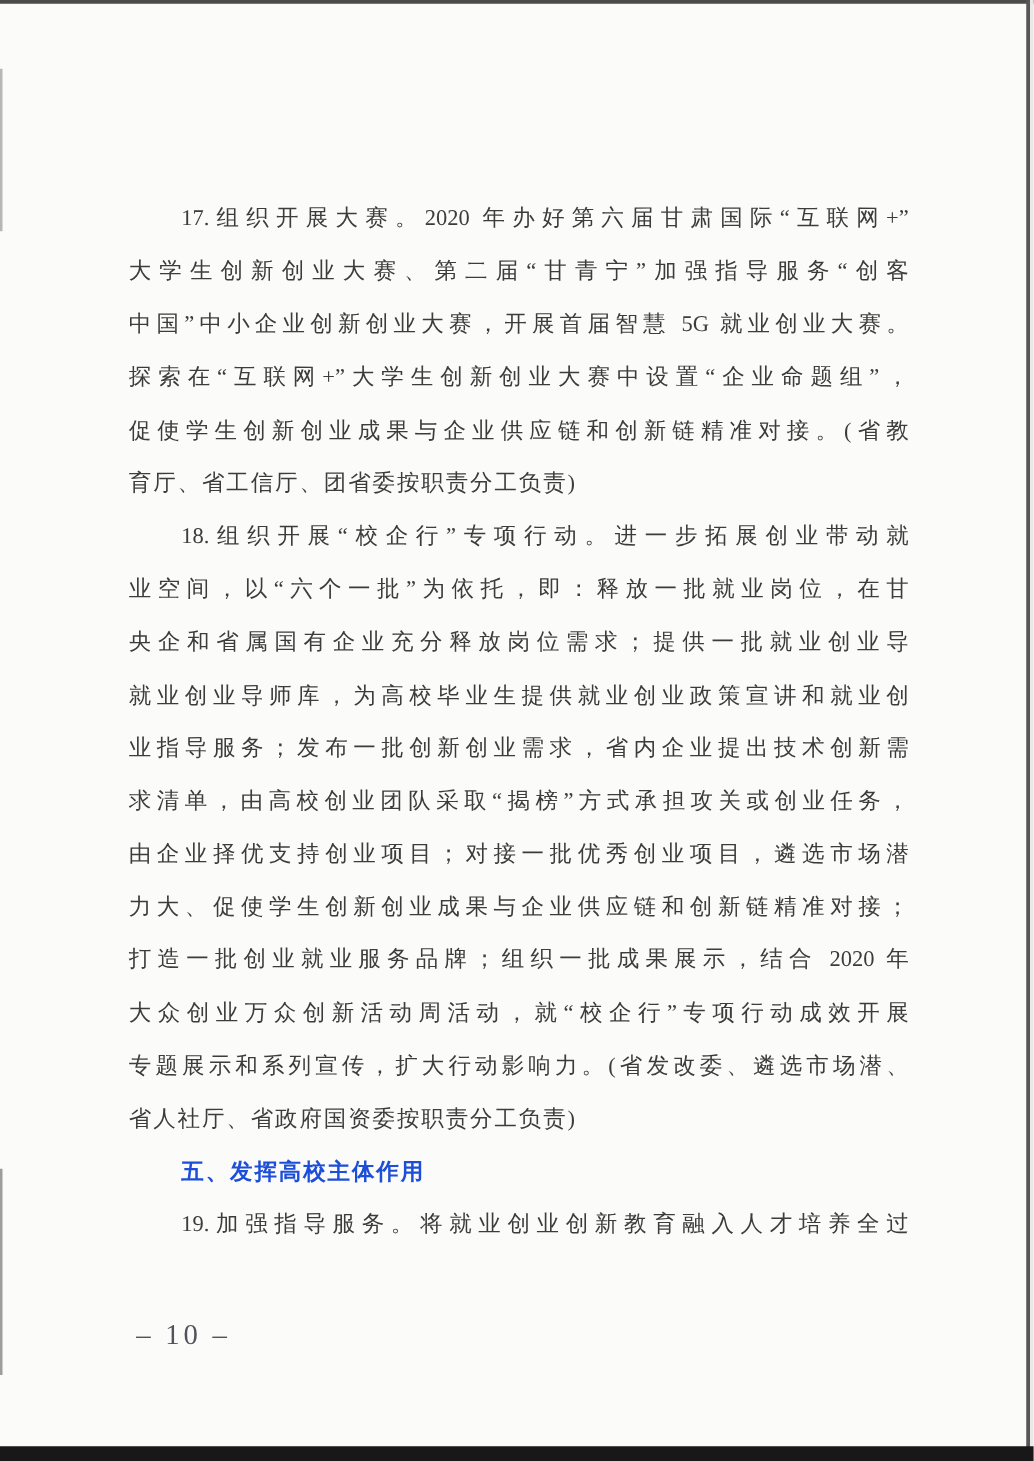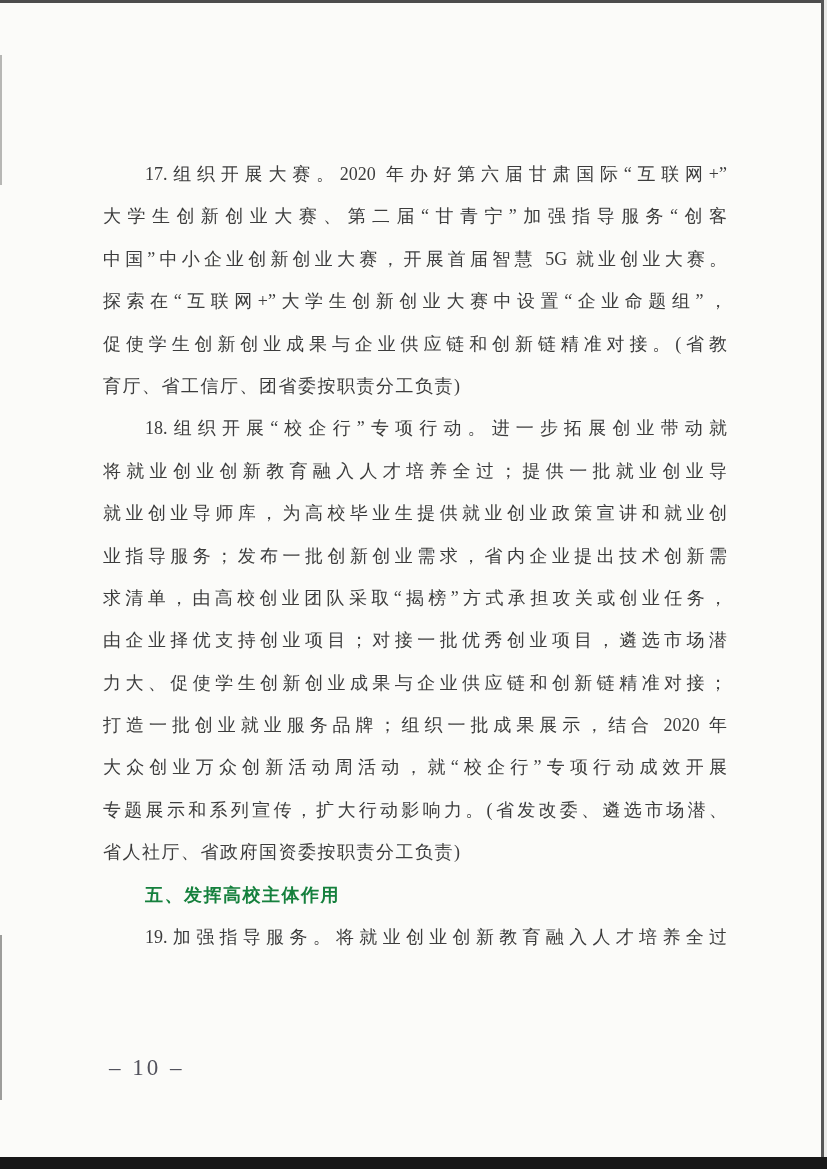--- a/index.html
+++ b/index.html
@@ -42,21 +42,21 @@
   }
   .line.indent { text-indent: 42px; }
   .line.nojust {
     text-align: right;
     text-align-last: left;
     letter-spacing: 1.5px;
   }
   .line.heading {
     font-family: "Liberation Sans", "DejaVu Sans", sans-serif;
     font-weight: bold;
-    color: #15803d;
+    color: #1d4ed8;
     letter-spacing: 1.5px;
     text-align: right;
     text-align-last: left;
   }
   .page-number {
     position: absolute; left: 109px; top: 1054px;
     font-size: 23px;
     line-height: 28px;
     color: #52525c;
     letter-spacing: 3px;
@@ -76,21 +76,22 @@
   <div class="edge-left-b"></div>
 
   <div class="textblock">
     <div class="line indent">17.组织开展大赛。2020 年办好第六届甘肃国际“互联网+”</div>
     <div class="line">大学生创新创业大赛、第二届“甘青宁”加强指导服务“创客</div>
     <div class="line">中国”中小企业创新创业大赛，开展首届智慧 5G 就业创业大赛。</div>
     <div class="line">探索在“互联网+”大学生创新创业大赛中设置“企业命题组”，</div>
     <div class="line">促使学生创新创业成果与企业供应链和创新链精准对接。(省教</div>
     <div class="line nojust">育厅、省工信厅、团省委按职责分工负责)</div>
     <div class="line indent">18.组织开展“校企行”专项行动。进一步拓展创业带动就</div>
-    <div class="line">将就业创业创新教育融入人才培养全过；提供一批就业创业导</div>
+    <div class="line">业空间，以“六个一批”为依托，即：释放一批就业岗位，在甘</div>
+    <div class="line">央企和省属国有企业充分释放岗位需求；提供一批就业创业导</div>
     <div class="line">就业创业导师库，为高校毕业生提供就业创业政策宣讲和就业创</div>
     <div class="line">业指导服务；发布一批创新创业需求，省内企业提出技术创新需</div>
     <div class="line">求清单，由高校创业团队采取“揭榜”方式承担攻关或创业任务，</div>
     <div class="line">由企业择优支持创业项目；对接一批优秀创业项目，遴选市场潜</div>
     <div class="line">力大、促使学生创新创业成果与企业供应链和创新链精准对接；</div>
     <div class="line">打造一批创业就业服务品牌；组织一批成果展示，结合 2020 年</div>
     <div class="line">大众创业万众创新活动周活动，就“校企行”专项行动成效开展</div>
     <div class="line">专题展示和系列宣传，扩大行动影响力。(省发改委、遴选市场潜、</div>
     <div class="line nojust">省人社厅、省政府国资委按职责分工负责)</div>
     <div class="line indent heading">五、发挥高校主体作用</div>

